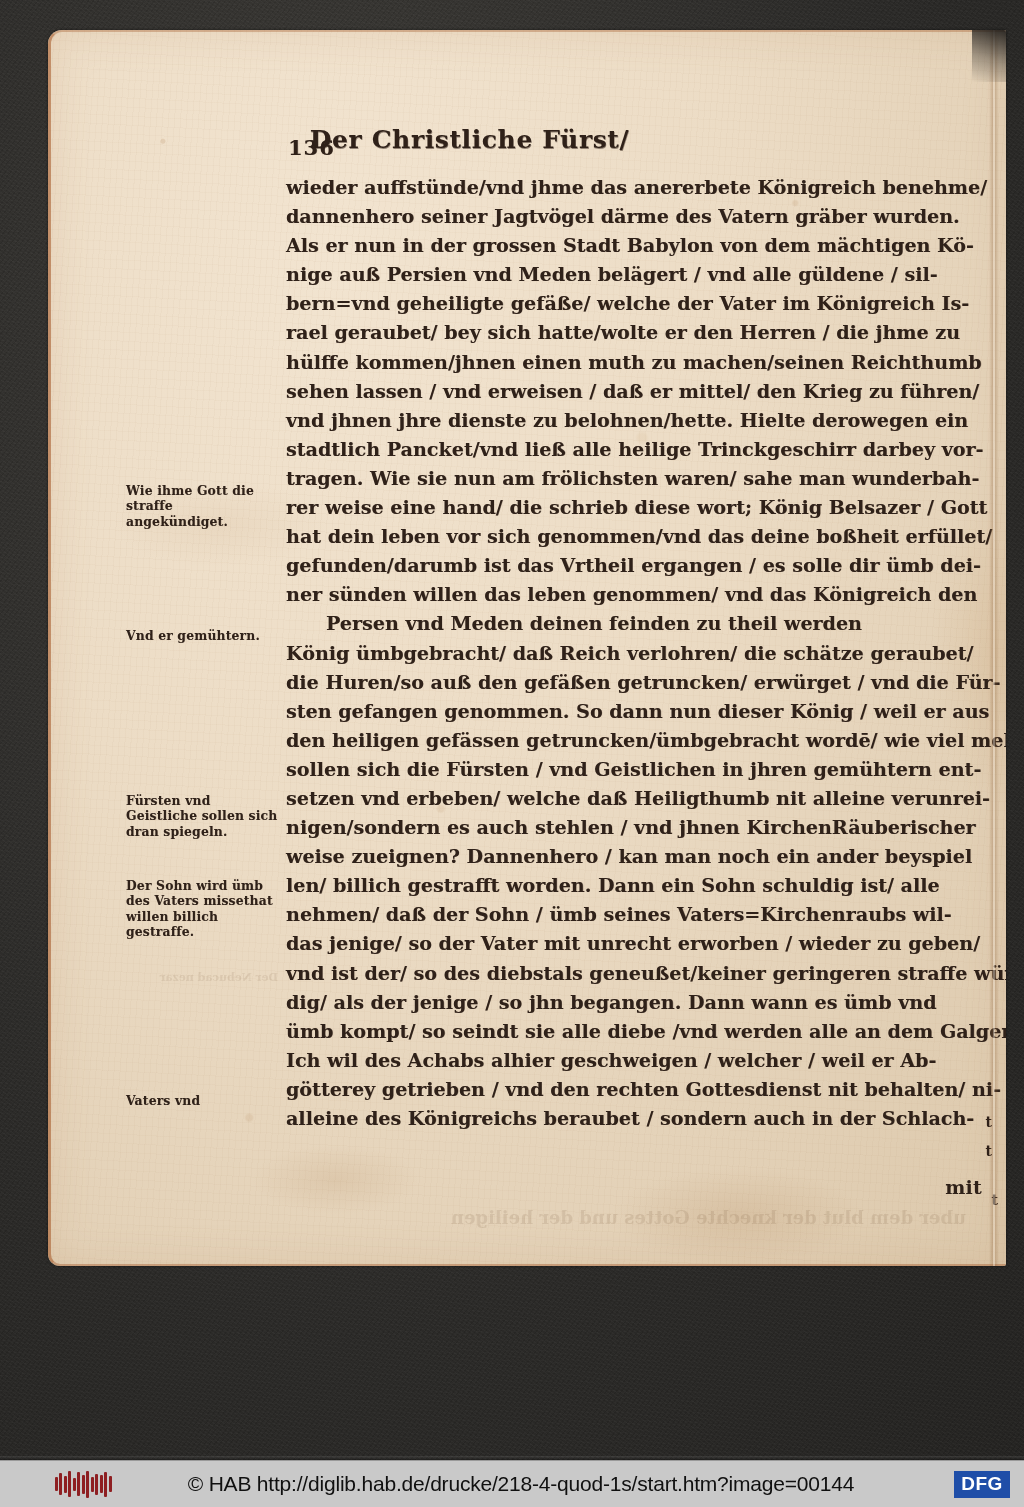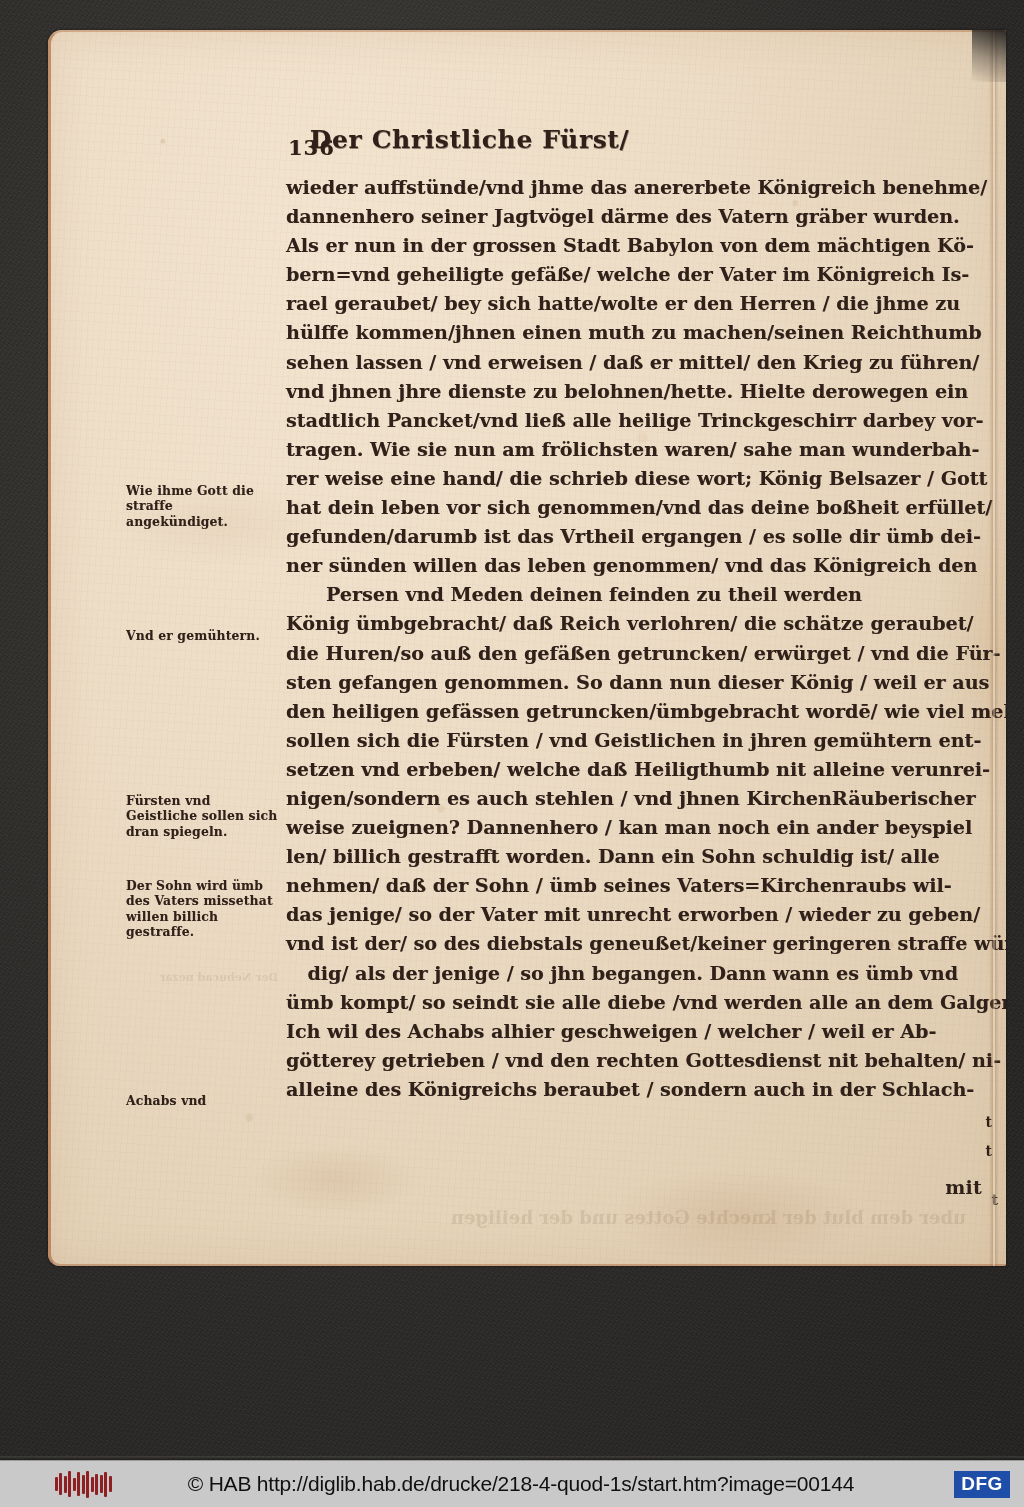--- a/index.html
+++ b/index.html
@@ -326,27 +326,28 @@
     <div id="running-head">
       <div id="folio" class="fraktur" style="color: rgb(47, 33, 25);">136</div>
       <div id="head-title" class="fraktur" style="color: rgb(47, 33, 25);">Der Christliche Fürst/</div>
     </div>
 
     <div id="margin-column">
         <div class="marginal-note fraktur" style="top: 310px; color: rgb(47, 33, 25);">Wie ihme Gott die straffe angekündiget.</div>
         <div class="marginal-note fraktur" style="top: 455px; color: rgb(47, 33, 25);">Vnd er gemühtern.</div>
         <div class="marginal-note fraktur" style="top: 620px; color: rgb(47, 33, 25);">Fürsten vnd Geistliche sollen sich dran spiegeln.</div>
         <div class="marginal-note fraktur" style="top: 705px; color: rgb(47, 33, 25);">Der Sohn wird ümb des Vaters missethat willen billich gestraffe.</div>
-        <div class="marginal-note fraktur" style="top: 920px; color: rgb(47, 33, 25);">Achabs vnd</div>
+        <div class="marginal-note fraktur" style="top: 920px; color: rgb(47, 33, 25);">Vaters vnd</div>
       </div>
 
     <div id="body-column">
         <div class="textline" style="color: rgb(47, 33, 25);">wieder auffstünde/vnd jhme das anererbete Königreich benehme/</div>
         <div class="textline" style="color: rgb(47, 33, 25);">dannenhero seiner Jagtvögel därme des Vatern gräber wurden.</div>
         <div class="textline" style="color: rgb(47, 33, 25);">Als er nun in der grossen Stadt Babylon von dem mächtigen Kö-</div>
+        <div class="textline" style="color: rgb(47, 33, 25);">nige auß Persien vnd Meden belägert /  vnd alle güldene / sil-</div>
         <div class="textline" style="color: rgb(47, 33, 25);">bern=vnd geheiligte gefäße/ welche der Vater im Königreich Is-</div>
         <div class="textline" style="color: rgb(47, 33, 25);">rael geraubet/ bey sich hatte/wolte er den Herren / die jhme zu</div>
         <div class="textline" style="color: rgb(47, 33, 25);">hülffe kommen/jhnen einen muth zu machen/seinen Reichthumb</div>
         <div class="textline" style="color: rgb(47, 33, 25);">sehen lassen / vnd erweisen / daß er mittel/ den Krieg zu führen/</div>
         <div class="textline" style="color: rgb(47, 33, 25);">vnd jhnen jhre dienste zu belohnen/hette.    Hielte derowegen ein</div>
         <div class="textline" style="color: rgb(47, 33, 25);">stadtlich Pancket/vnd ließ alle heilige Trinckgeschirr darbey vor-</div>
         <div class="textline" style="color: rgb(47, 33, 25);">tragen.     Wie sie nun am frölichsten waren/ sahe man wunderbah-</div>
         <div class="textline" style="color: rgb(47, 33, 25);">rer weise eine hand/ die schrieb diese wort; König Belsazer / Gott</div>
         <div class="textline" style="color: rgb(47, 33, 25);">hat dein leben vor sich genommen/vnd das deine boßheit erfüllet/</div>
         <div class="textline" style="color: rgb(47, 33, 25);">gefunden/darumb ist das Vrtheil ergangen / es solle dir ümb dei-</div>
@@ -357,21 +358,21 @@
         <div class="textline" style="color: rgb(47, 33, 25);">sten gefangen genommen. So dann nun dieser König / weil er aus</div>
         <div class="textline" style="color: rgb(47, 33, 25);">den heiligen gefässen getruncken/ümbgebracht wordē/ wie viel mehr</div>
         <div class="textline" style="color: rgb(47, 33, 25);">sollen sich die Fürsten /  vnd Geistlichen in jhren  gemühtern ent-</div>
         <div class="textline" style="color: rgb(47, 33, 25);">setzen vnd erbeben/ welche daß  Heiligthumb nit alleine verunrei-</div>
         <div class="textline" style="color: rgb(47, 33, 25);">nigen/sondern es auch stehlen /  vnd jhnen KirchenRäuberischer</div>
         <div class="textline" style="color: rgb(47, 33, 25);">weise zueignen? Dannenhero / kan man noch ein ander beyspiel</div>
         <div class="textline" style="color: rgb(47, 33, 25);">len/ billich gestrafft worden.    Dann ein Sohn schuldig ist/ alle</div>
         <div class="textline" style="color: rgb(47, 33, 25);">nehmen/ daß der Sohn / ümb seines Vaters=Kirchenraubs wil-</div>
         <div class="textline" style="color: rgb(47, 33, 25);">das jenige/ so der Vater mit unrecht erworben / wieder zu geben/</div>
         <div class="textline" style="color: rgb(47, 33, 25);">vnd ist der/ so des diebstals geneußet/keiner geringeren straffe wür-</div>
-        <div class="textline" style="color: rgb(47, 33, 25); text-align: right;">dig/ als der jenige / so jhn begangen.    Dann wann es ümb vnd</div>
+        <div class="textline" style="color: rgb(47, 33, 25);">dig/ als der jenige / so jhn begangen.    Dann wann es ümb vnd</div>
         <div class="textline" style="color: rgb(47, 33, 25);">ümb kompt/ so seindt sie alle diebe /vnd werden alle an dem Galgen</div>
         <div class="textline" style="color: rgb(47, 33, 25);">     Ich wil des Achabs alhier geschweigen / welcher / weil er Ab-</div>
         <div class="textline" style="color: rgb(47, 33, 25);">götterey getrieben / vnd den rechten Gottesdienst nit behalten/ ni-</div>
         <div class="textline" style="color: rgb(47, 33, 25);">alleine des Königreichs beraubet / sondern auch  in der Schlach-</div>
       </div>
 
     <span class="tick" style="right:14px; top:1084px;">t</span>
     <span class="tick" style="right:14px; top:1113px;">t</span>
     <span id="catchword" class="fraktur" style="color: rgb(47, 33, 25);">mit</span>
     <span class="tick" style="right:8px; top:1162px;">t</span>

